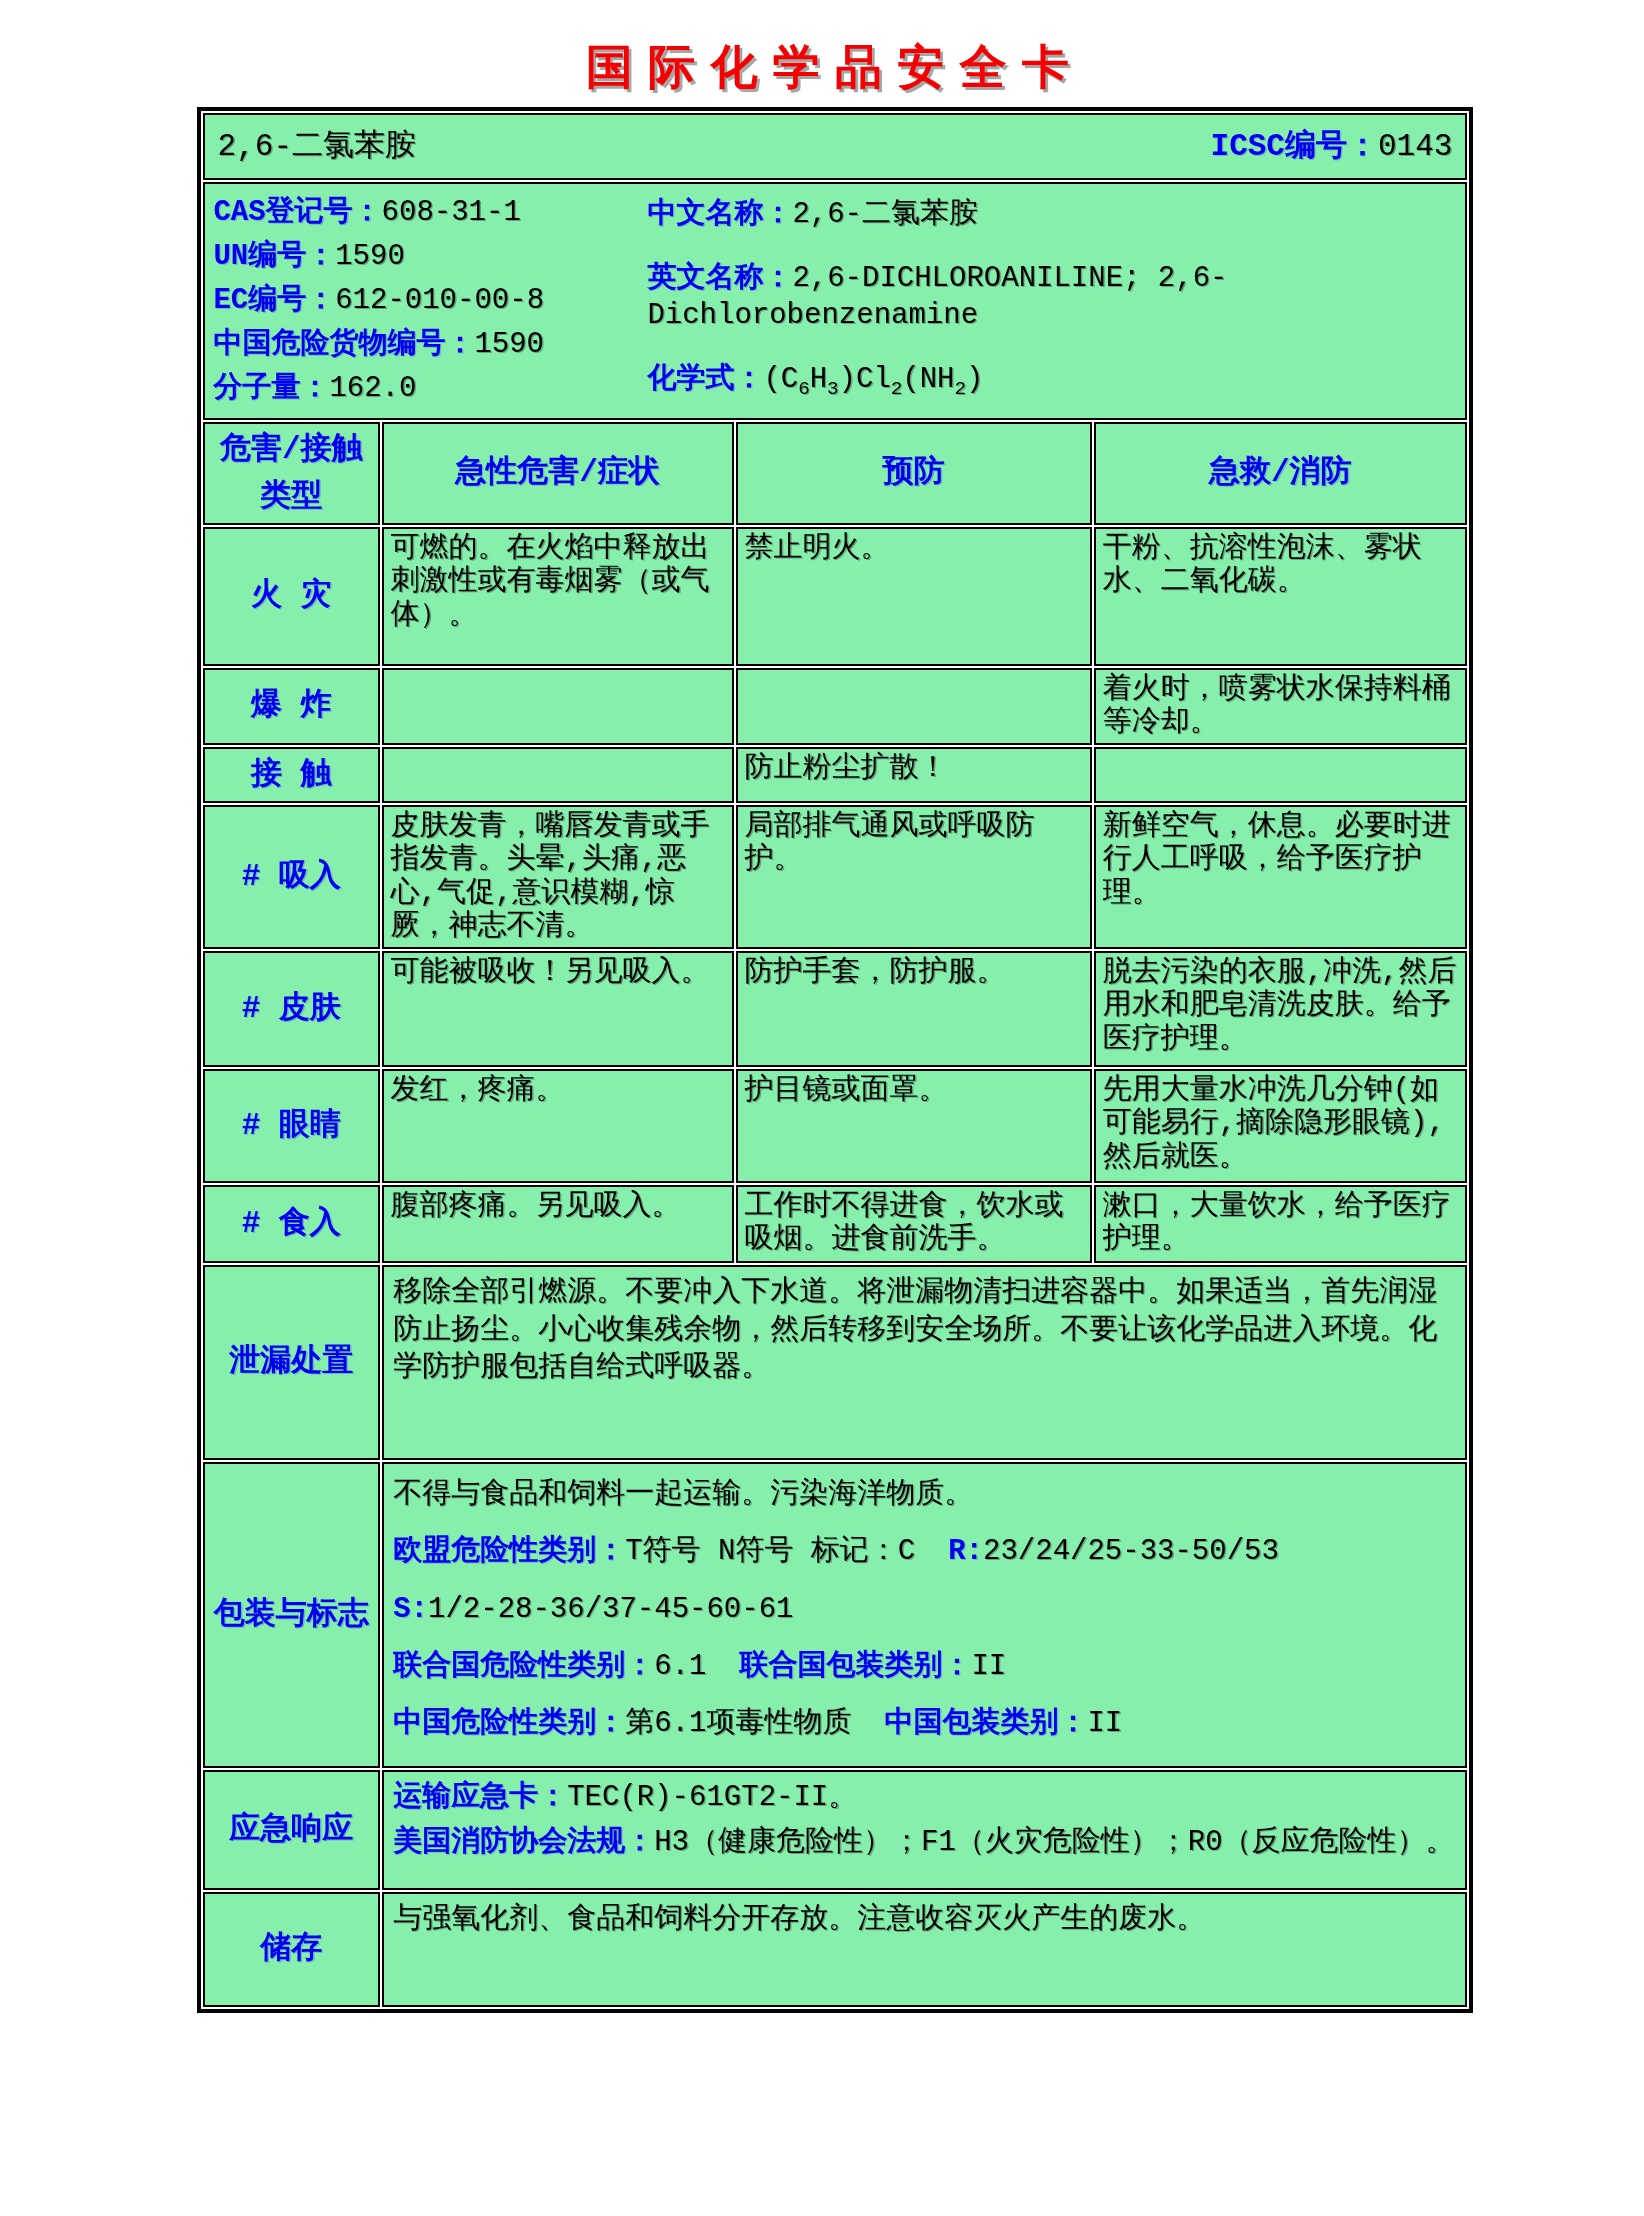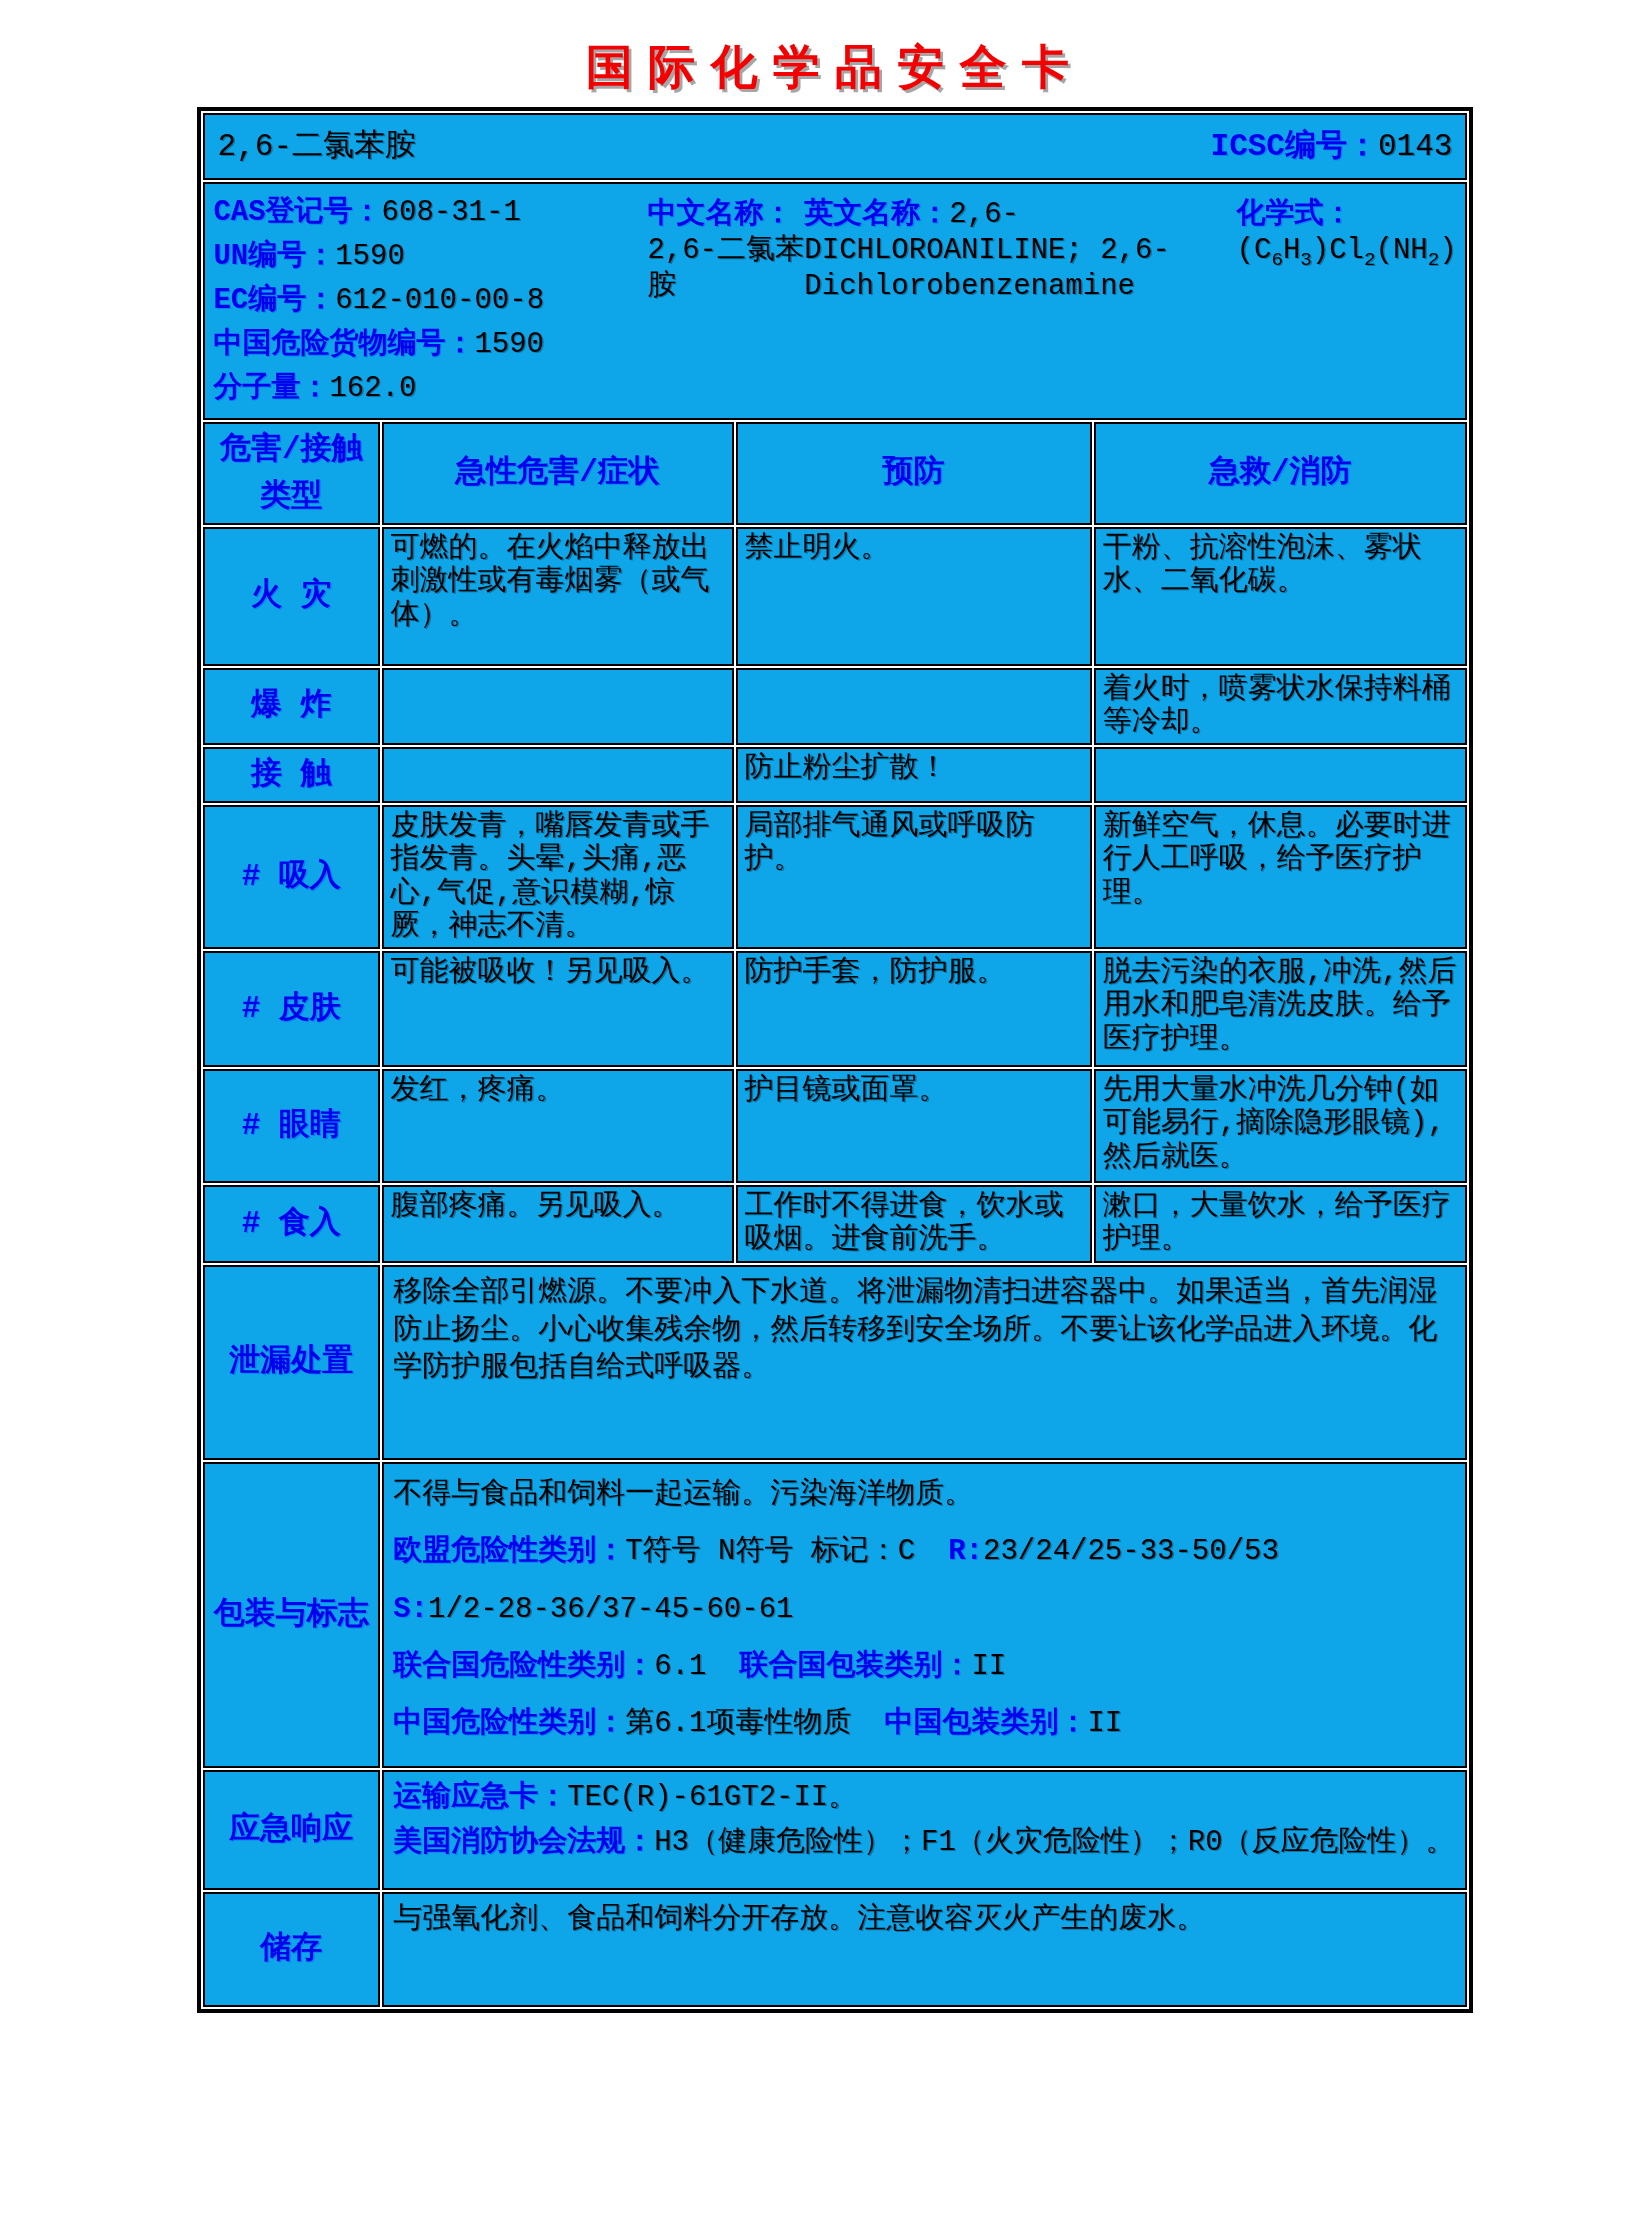--- a/index.html
+++ b/index.html
@@ -29,21 +29,21 @@
     width:1276px;
     table-layout:fixed;
     border-collapse:separate;
     border-spacing:2.1px;
     border:4.2px solid var(--ink);
     background:#ffffff;
   }
   col.c1{width:174px;} col.c2{width:347px;} col.c3{width:351px;} col.c4{width:368px;}
   td,th{
     border:2.1px solid var(--ink);
-    background:#0ea5e9;
+    background:#86efac;
     font-size:29px;
     vertical-align:top;
     padding:2.8px 7px;
     line-height:1.16;
     font-weight:normal;
     text-align:left;
     overflow:hidden;
   }
   .sh{text-shadow:1.4px 1.4px 0 rgba(0,0,0,0.30);}
   .lab{
@@ -59,21 +59,21 @@
   th.colhead{vertical-align:middle;}
   
   .name-flex{display:flex;justify-content:space-between;align-items:center;height:100%;padding:0 5.6px;}
   .name{font-size:31px;}
   .icsc{font-size:31px;white-space:nowrap;}
   tr.r-name td{vertical-align:middle;}
   
   .info-flex{display:flex;height:100%;padding:4.2px 1.4px;}
   .info-left{width:434px;flex:0 0 434px;}
   .info-left .info-line{line-height:44px;white-space:nowrap;}
-  .info-right{flex:1;display:flex;flex-direction:row;justify-content:space-between;padding:5.6px 0 9.7px;}
+  .info-right{flex:1;display:flex;flex-direction:column;justify-content:space-between;padding:5.6px 0 9.7px;}
   .info-right .info-line{line-height:1.25;}
   sub{font-size:0.66em;}
   
   td.hz{line-height:1.16;}
   
   td.wide{padding:4.2px 9.7px;}
   .para{margin:2.8px 0 7px;line-height:1.3;}
   td.spread .para{margin:8.3px 0 19.4px;}
   .gap{margin-left:33px;}
   .run{white-space:pre-wrap;}

